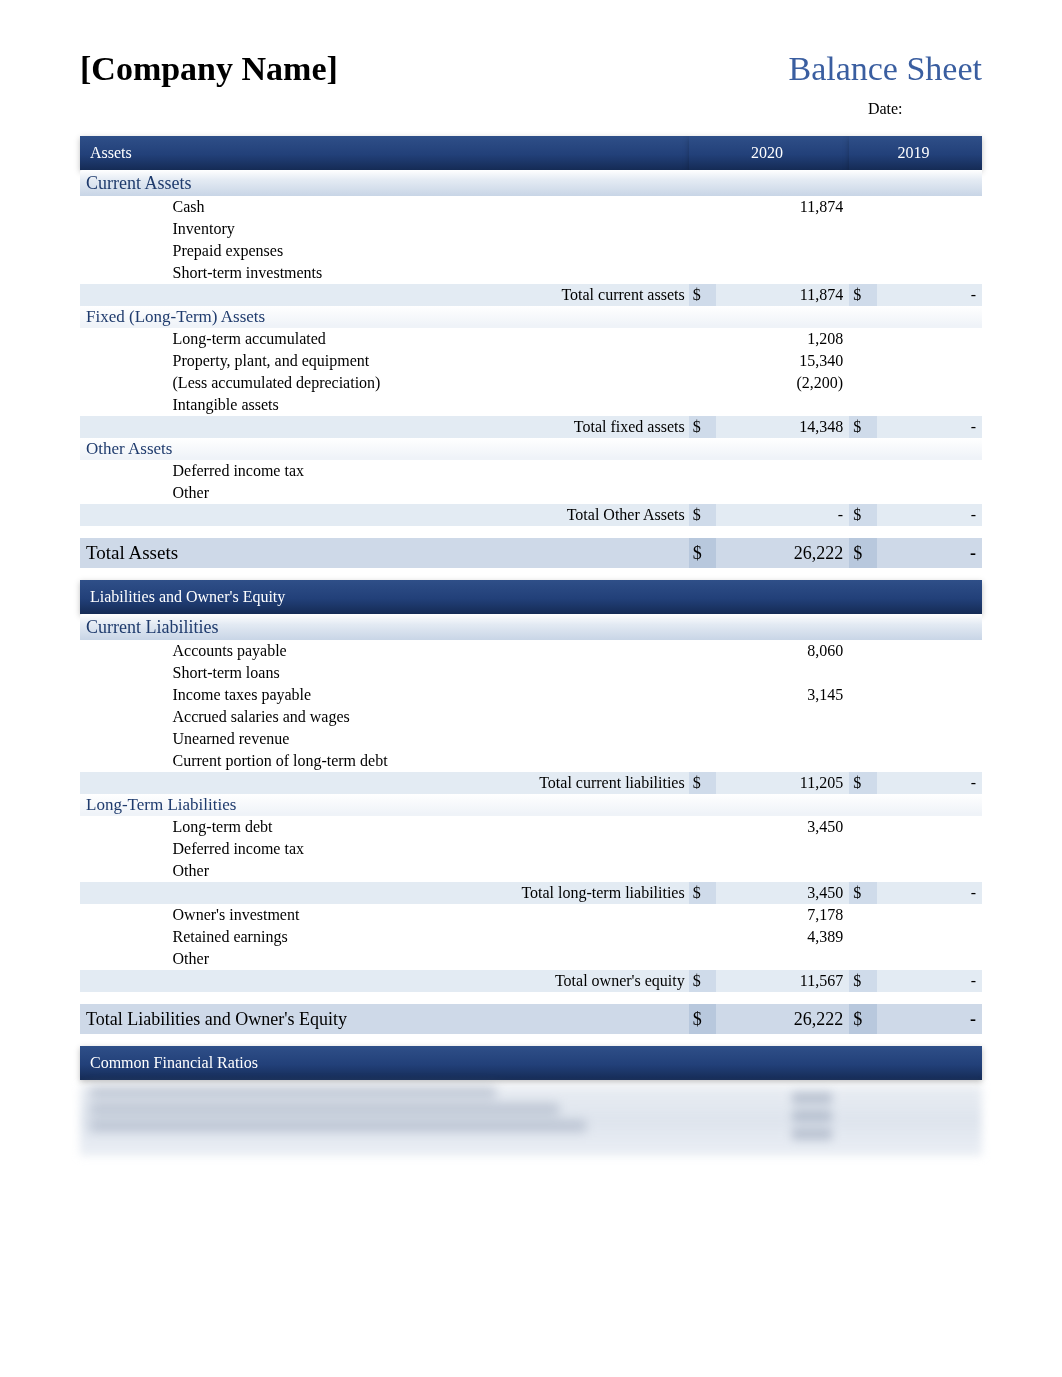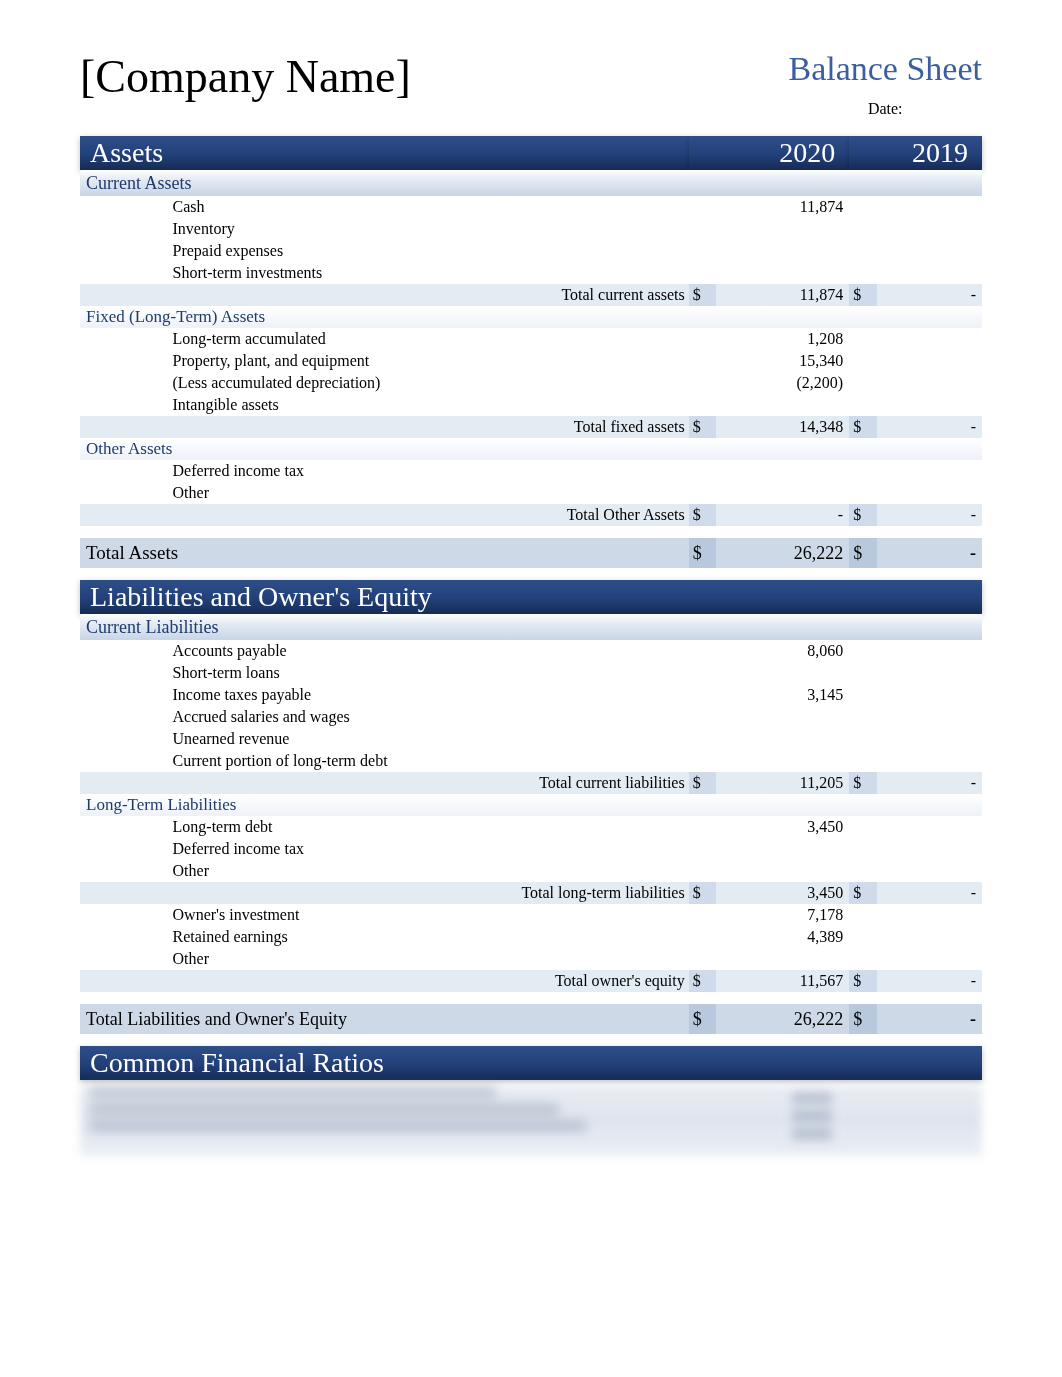--- a/index.html
+++ b/index.html
@@ -4,42 +4,42 @@
 <style>
   * { box-sizing: border-box; margin: 0; padding: 0; }
   body {
     font-family: "Times New Roman", Times, serif;
     background: #ffffff;
     color: #000;
     width: 1062px;
     padding: 50px 80px 30px 80px;
   }
   .header { display: flex; justify-content: space-between; align-items: flex-start; margin-bottom: 18px;}
-  .company { font-size: 46px; font-weight: 400; }
+  .company { font-size: 34px; font-weight: 700; }
   .title-block { text-align: right; }
   .title { font-size: 34px; color: #3a5ea0; font-weight: 400; }
   .date { font-size: 16px; text-align: center; margin-top: 12px; }
 
   table { width: 100%; border-collapse: collapse; }
   td { padding: 1px 4px; font-size: 16px; vertical-align: middle; height: 22px; }
 
   .col-indent1 { width: 80px; }
   .col-label { width: 300px; }
   .col-totlabel { width: 170px; text-align: right; padding-right: 4px;}
   .col-dol1 { width: 25px; text-align: left; }
   .col-val1 { width: 120px; text-align: right; padding-right: 6px;}
   .col-dol2 { width: 25px; text-align: left; }
   .col-val2 { width: 95px; text-align: right; padding-right: 6px;}
 
   tr.section-head td { 
     background: linear-gradient(180deg, #2f4f88 0%, #224079 55%, #152b55 100%);
-    color: #fff; font-size: 28px; height: 34px; padding-left: 10px;
+    color: #fff; font-size: 16px; height: 34px; padding-left: 10px;
     box-shadow: 0 2px 6px rgba(0,0,0,0.25);
   }
-  tr.section-head td.yearcol { text-align: right; padding-right: 14px; }
+  tr.section-head td.yearcol { text-align: center; padding-right: 14px; }
 
   tr.subsection td { 
     background: linear-gradient(180deg, #ffffff 0%, #e3eaf3 40%, #c8d5e6 100%);
     color: #1f3b6d; font-size: 18px; height: 26px; padding-left: 6px;
   }
   tr.subsection td:first-child { border-top-left-radius: 2px;}
   
   tr.subsub td {
     background: linear-gradient(180deg, #ffffff 0%, #eff3f8 90%);
     height: 14px;

